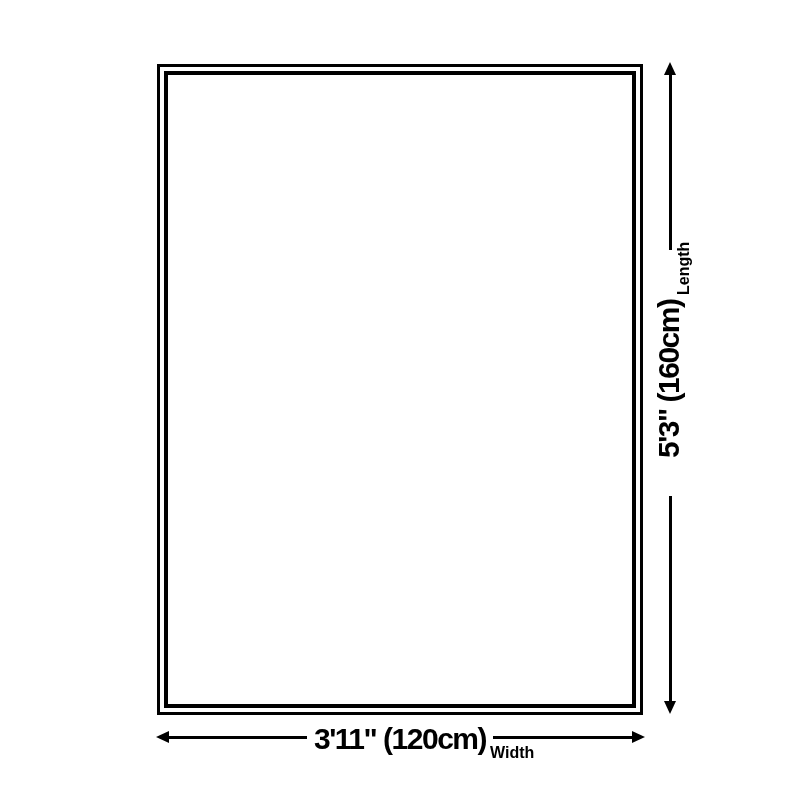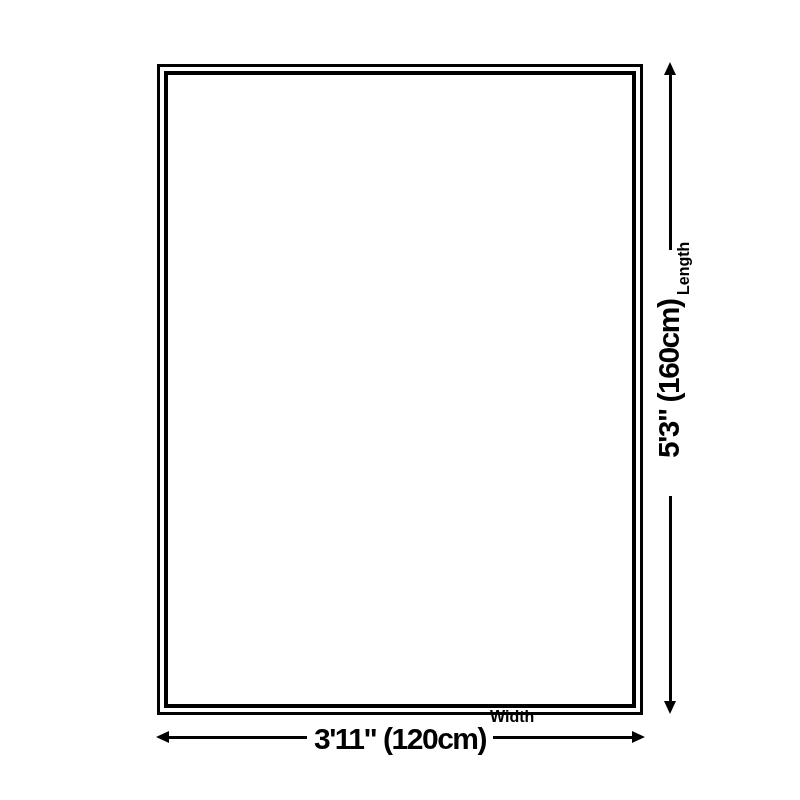--- a/index.html
+++ b/index.html
@@ -52,21 +52,21 @@
     border-left:13px solid var(--ink,#000);}
 
   
   .big{font-size:30px;line-height:36px;letter-spacing:-1.5px;white-space:nowrap;}
   .small{font-size:16px;line-height:18px;white-space:nowrap;}
   .vlabel{position:absolute;transform:rotate(-90deg);transform-origin:0 0;}
   .vlabel.big{left:651px;top:458px;}
   .vlabel.small{left:675px;top:295px;}
   .hlabel{position:absolute;}
   .hlabel.big{left:307px;top:721px;width:186px;text-align:center;}
-  .hlabel.small{left:490px;top:708px;}
+  .hlabel.small{left:490px;top:744px;}
 </style>
 </head>
 <body>
 
 <div class="canvas">
 
   <div class="rug-outer">
     <div class="rug-inner"></div>
   </div>
 

